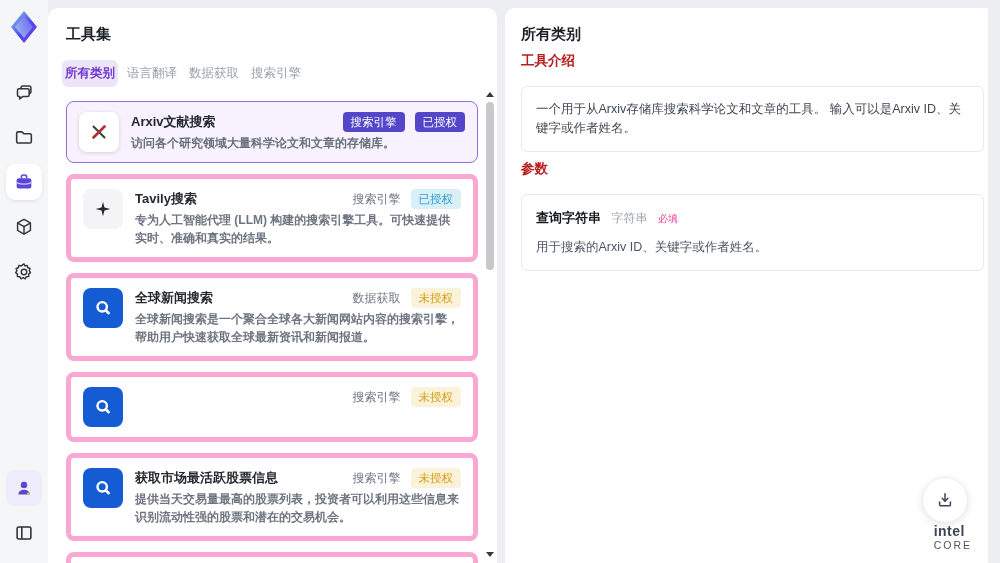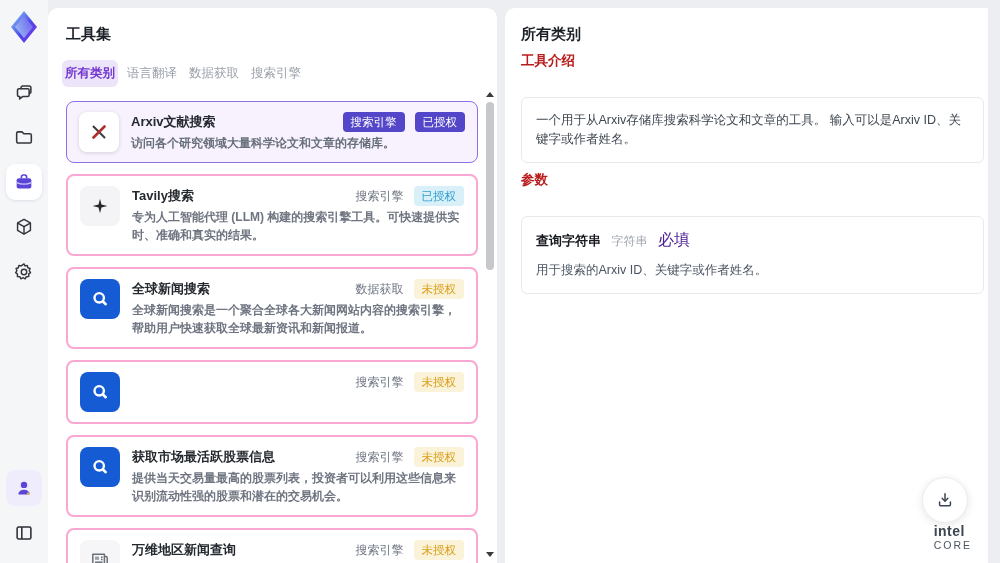--- a/index.html
+++ b/index.html
@@ -37,21 +37,21 @@
   .tabs { display:flex; align-items:center; gap:6px; margin:16px 0 10px 14px; }
   .tab {
     font-size:12.5px; color:#9aa0ab; padding:5px 3px; border-radius:6px;
     cursor:pointer; white-space:nowrap;
   }
   .tab.active { background:#ece4f9; color:#7438d0; font-weight:bold; }
 
   .cards { position:absolute; top:80px; bottom:0; left:0; right:0; overflow:hidden; padding:13px 18px; }
   .card {
     position:relative; display:flex; gap:12px; padding:10px 12px;
-    border:2px solid #f9a8d4; border-radius:8px; margin-bottom:11px;
+    border:5px solid #f9a8d4; border-radius:8px; margin-bottom:11px;
     background:#fff; cursor:pointer; width:412px;
   }
   .card.selected { border:1.5px solid #8f6fe6; background:#f7f2fd; }
   .tool-icon {
     width:40px; height:40px; border-radius:8px; flex:0 0 40px;
     display:flex; align-items:center; justify-content:center;
   }
   .icon-white { background:#fff; box-shadow:0 1px 4px rgba(0,0,0,.14); }
   .icon-gray  { background:#f4f4f6; }
   .icon-blue  { background:#155bd4; }
@@ -78,27 +78,27 @@
   .sb-thumb { position:absolute; top:10px; left:1px; width:8px; height:168px; background:#c6c8cc; border-radius:4px; }
 
   
   .details-panel {
     flex:1; background:#fff; border-radius:10px 0 0 0; position:relative;
     padding:17px 16px 0 16px; min-width:0;
   }
   .details-title { font-size:15px; font-weight:bold; color:#1c2128; }
   .section-heading { font-size:13.5px; font-weight:bold; color:#b91c1c; margin-top:8px; }
   .info-box {
-    margin-top:27px; border:1px solid #e9e9ee; border-radius:6px;
+    margin-top:16px; border:1px solid #e9e9ee; border-radius:6px;
     padding:13px 14px; font-size:12.5px; color:#3f4751; line-height:19px;
     background:#fff; width:463px;
   }
   .param-name { font-size:13px; font-weight:bold; color:#16191d; }
   .param-type { font-size:12px; color:#9aa0ab; margin-left:7px; }
-  .param-required { font-size:16px; color:#4c1d95; margin-left:7px; }
+  .param-required { font-size:10px; color:#ec4899; margin-left:7px; }
   .param-desc { margin-top:10px; font-size:12.5px; color:#4b5563; }
 
   
   .download-fab {
     position:absolute; right:20px; bottom:40px; width:46px; height:46px;
     border-radius:50%; background:#fff; border:1px solid #ececef;
     box-shadow:0 2px 8px rgba(0,0,0,.10); display:flex; align-items:center;
     justify-content:center; cursor:pointer;
   }
   .intel-brand {

